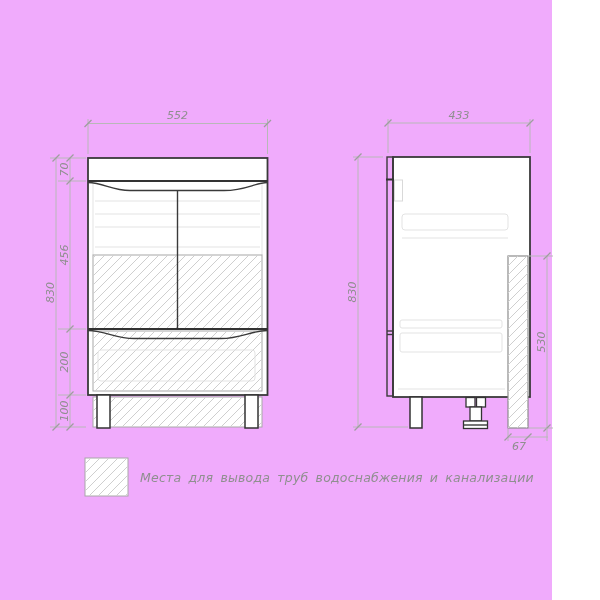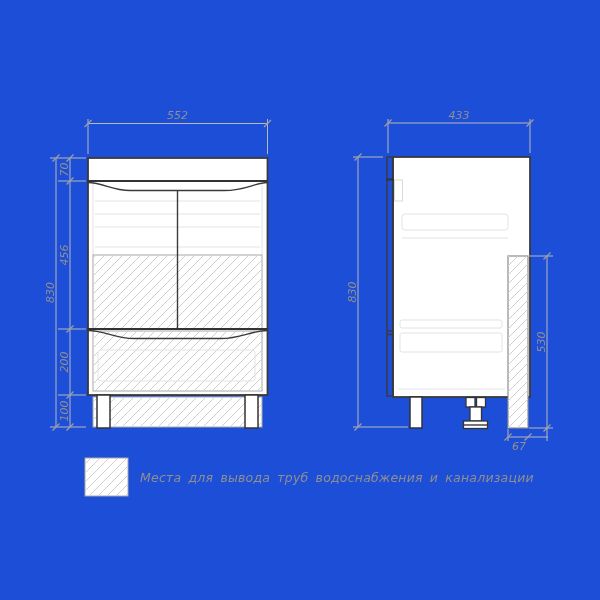--- a/index.html
+++ b/index.html
@@ -6,23 +6,23 @@
     margin: 0;
     padding: 0;
     background: #ffffff;
     width: 600px;
     height: 600px;
     overflow: hidden;
     font-family: "DejaVu Sans", sans-serif;
   }
   .canvas {
     position: relative;
-    width: 600px;
+    width: 552px;
     height: 600px;
-    background: #1d4ed8;
+    background: #f0abfc;
   }
   svg { display: block; }
   .outline       { stroke: #3a3a3a; stroke-width: 1.8; fill: #ffffff; }
   .thickline     { stroke: #333333; stroke-width: 2;   fill: none; }
   .midline       { stroke: #3a3a3a; stroke-width: 1.4; fill: none; }
   .curve         { stroke: #3a3a3a; stroke-width: 1.3; fill: none; }
   .faint         { stroke: #e3e3e3; stroke-width: 1;   fill: none; }
   .faint2        { stroke: #d9d9d9; stroke-width: 1;   fill: none; }
   .hatchborder   { stroke: #a8a8a8; stroke-width: 1;   fill: #ffffff; }
   .hatchborder2  { stroke: #8c8c8c; stroke-width: 1.2; fill: #ffffff; }

